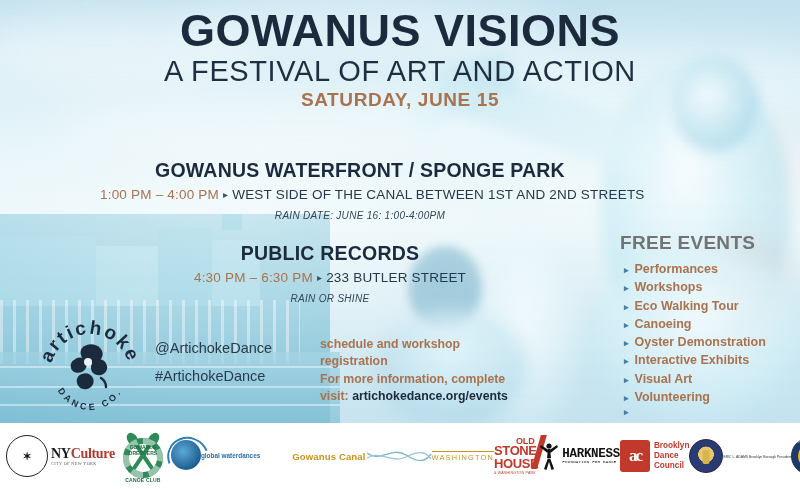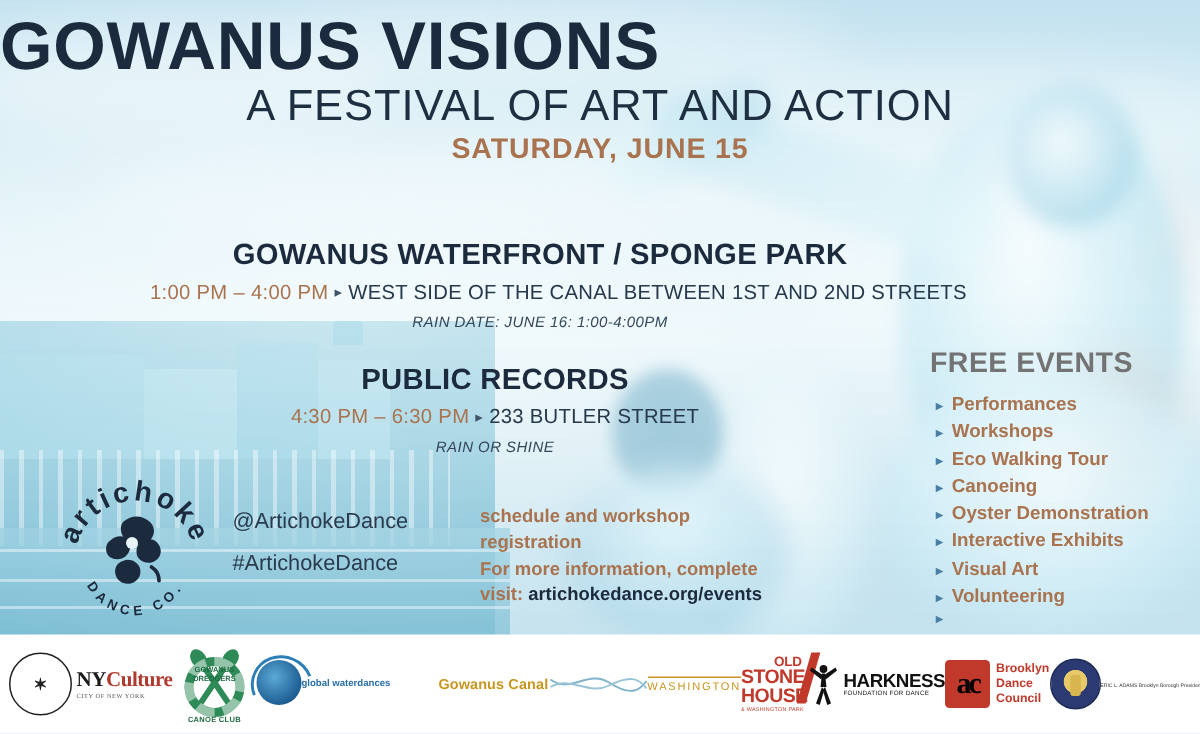--- a/index.html
+++ b/index.html
@@ -121,21 +121,21 @@
   }
   .haze{
     position:absolute;inset:0;
     background:radial-gradient(ellipse at 30% 40%, rgba(255,255,255,.42), rgba(255,255,255,0) 62%);
   }
 
   
   .content{position:absolute;inset:0;}
 
   .title{
-    position:absolute;left:0;right:0;top:8px;text-align:left;
+    position:absolute;left:0;right:0;top:8px;text-align:center;
     font-size:45px;font-weight:bold;letter-spacing:.5px;
     color:#1b2a3d;line-height:1;
   }
   .subtitle{
     position:absolute;left:0;right:0;top:57px;text-align:center;
     font-size:29px;font-weight:300;letter-spacing:.6px;
     color:#1f2f42;line-height:1;
   }
   .datebar{
     position:absolute;left:0;right:0;top:90px;text-align:center;
@@ -255,28 +255,28 @@
   .osh .l2{font-size:13px;font-weight:bold;color:#c0392b;letter-spacing:-.4px;}
   .osh .l3{font-size:13px;font-weight:bold;color:#c0392b;letter-spacing:-.4px;}
   .osh .slash{
     position:absolute;right:-4px;top:-2px;width:6px;height:34px;background:#c0392b;
     transform:skewX(-16deg);
   }
   .osh .l4{font-size:3.6px;color:#c0392b;letter-spacing:.2px;padding-top:2px;}
 
   .hk{display:flex;align-items:center;gap:2px;}
   .hk-fig{width:22px;height:30px;position:relative;}
-  .hk-t{line-height:1;}
+  .hk-t{line-height:1;font-family:Liberation Mono, monospace;}
   .hk-t .m{font-size:12.5px;font-weight:bold;color:#111;letter-spacing:-.3px;}
   .hk-t .s{font-size:4.2px;color:#111;letter-spacing:.2px;}
 
   .bac{display:flex;align-items:center;gap:4px;}
   .bac-mark{
     width:30px;height:32px;background:#c0392b;border-radius:3px;position:relative;
-    color:#000000;font-family:"Liberation Serif",serif;font-size:20px;font-weight:bold;
+    color:#ffffff;font-family:"Liberation Serif",serif;font-size:17px;font-weight:bold;
     display:flex;align-items:center;justify-content:center;letter-spacing:-2px;
   }
   .bac-t{font-size:8.2px;color:#c0392b;line-height:1.22;font-weight:bold;}
 
   .seal{text-align:center;}
   .seal-c{
     width:32px;height:32px;border-radius:50%;margin:0 auto;
     background:radial-gradient(circle at 50% 45%, #e8c96a 0 32%, #2b3a73 34% 100%);
     border:1.4px solid #1e2a55;position:relative;
   }

